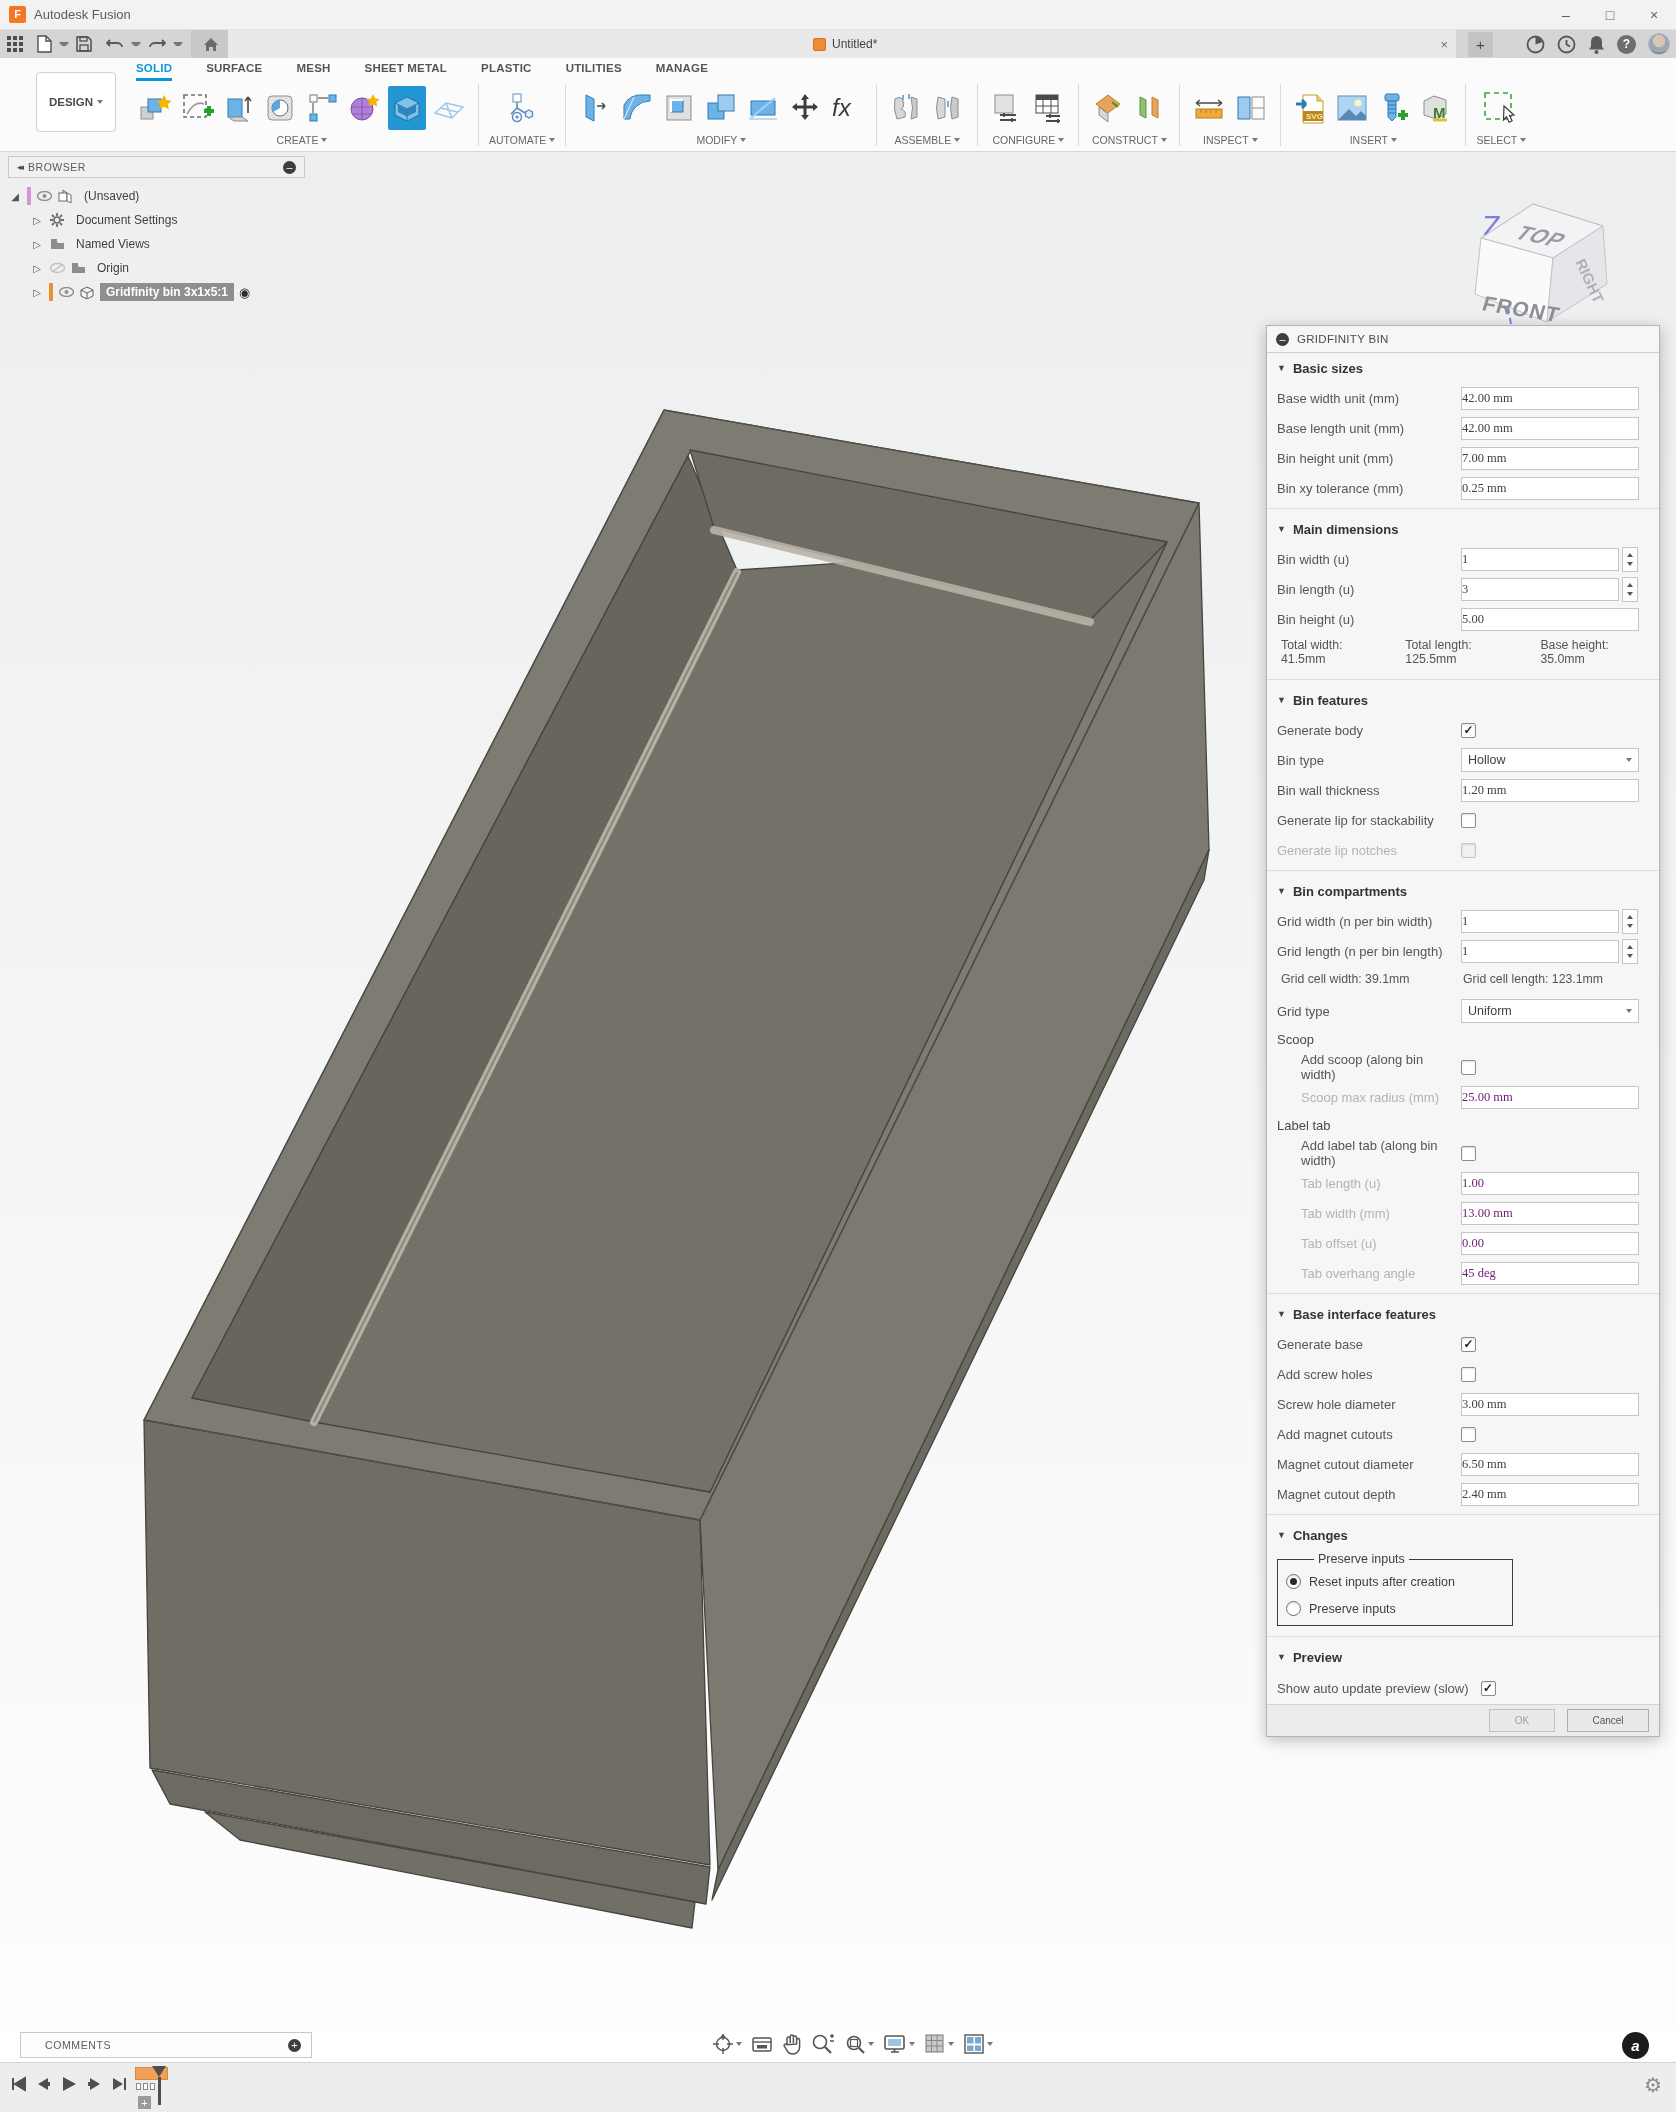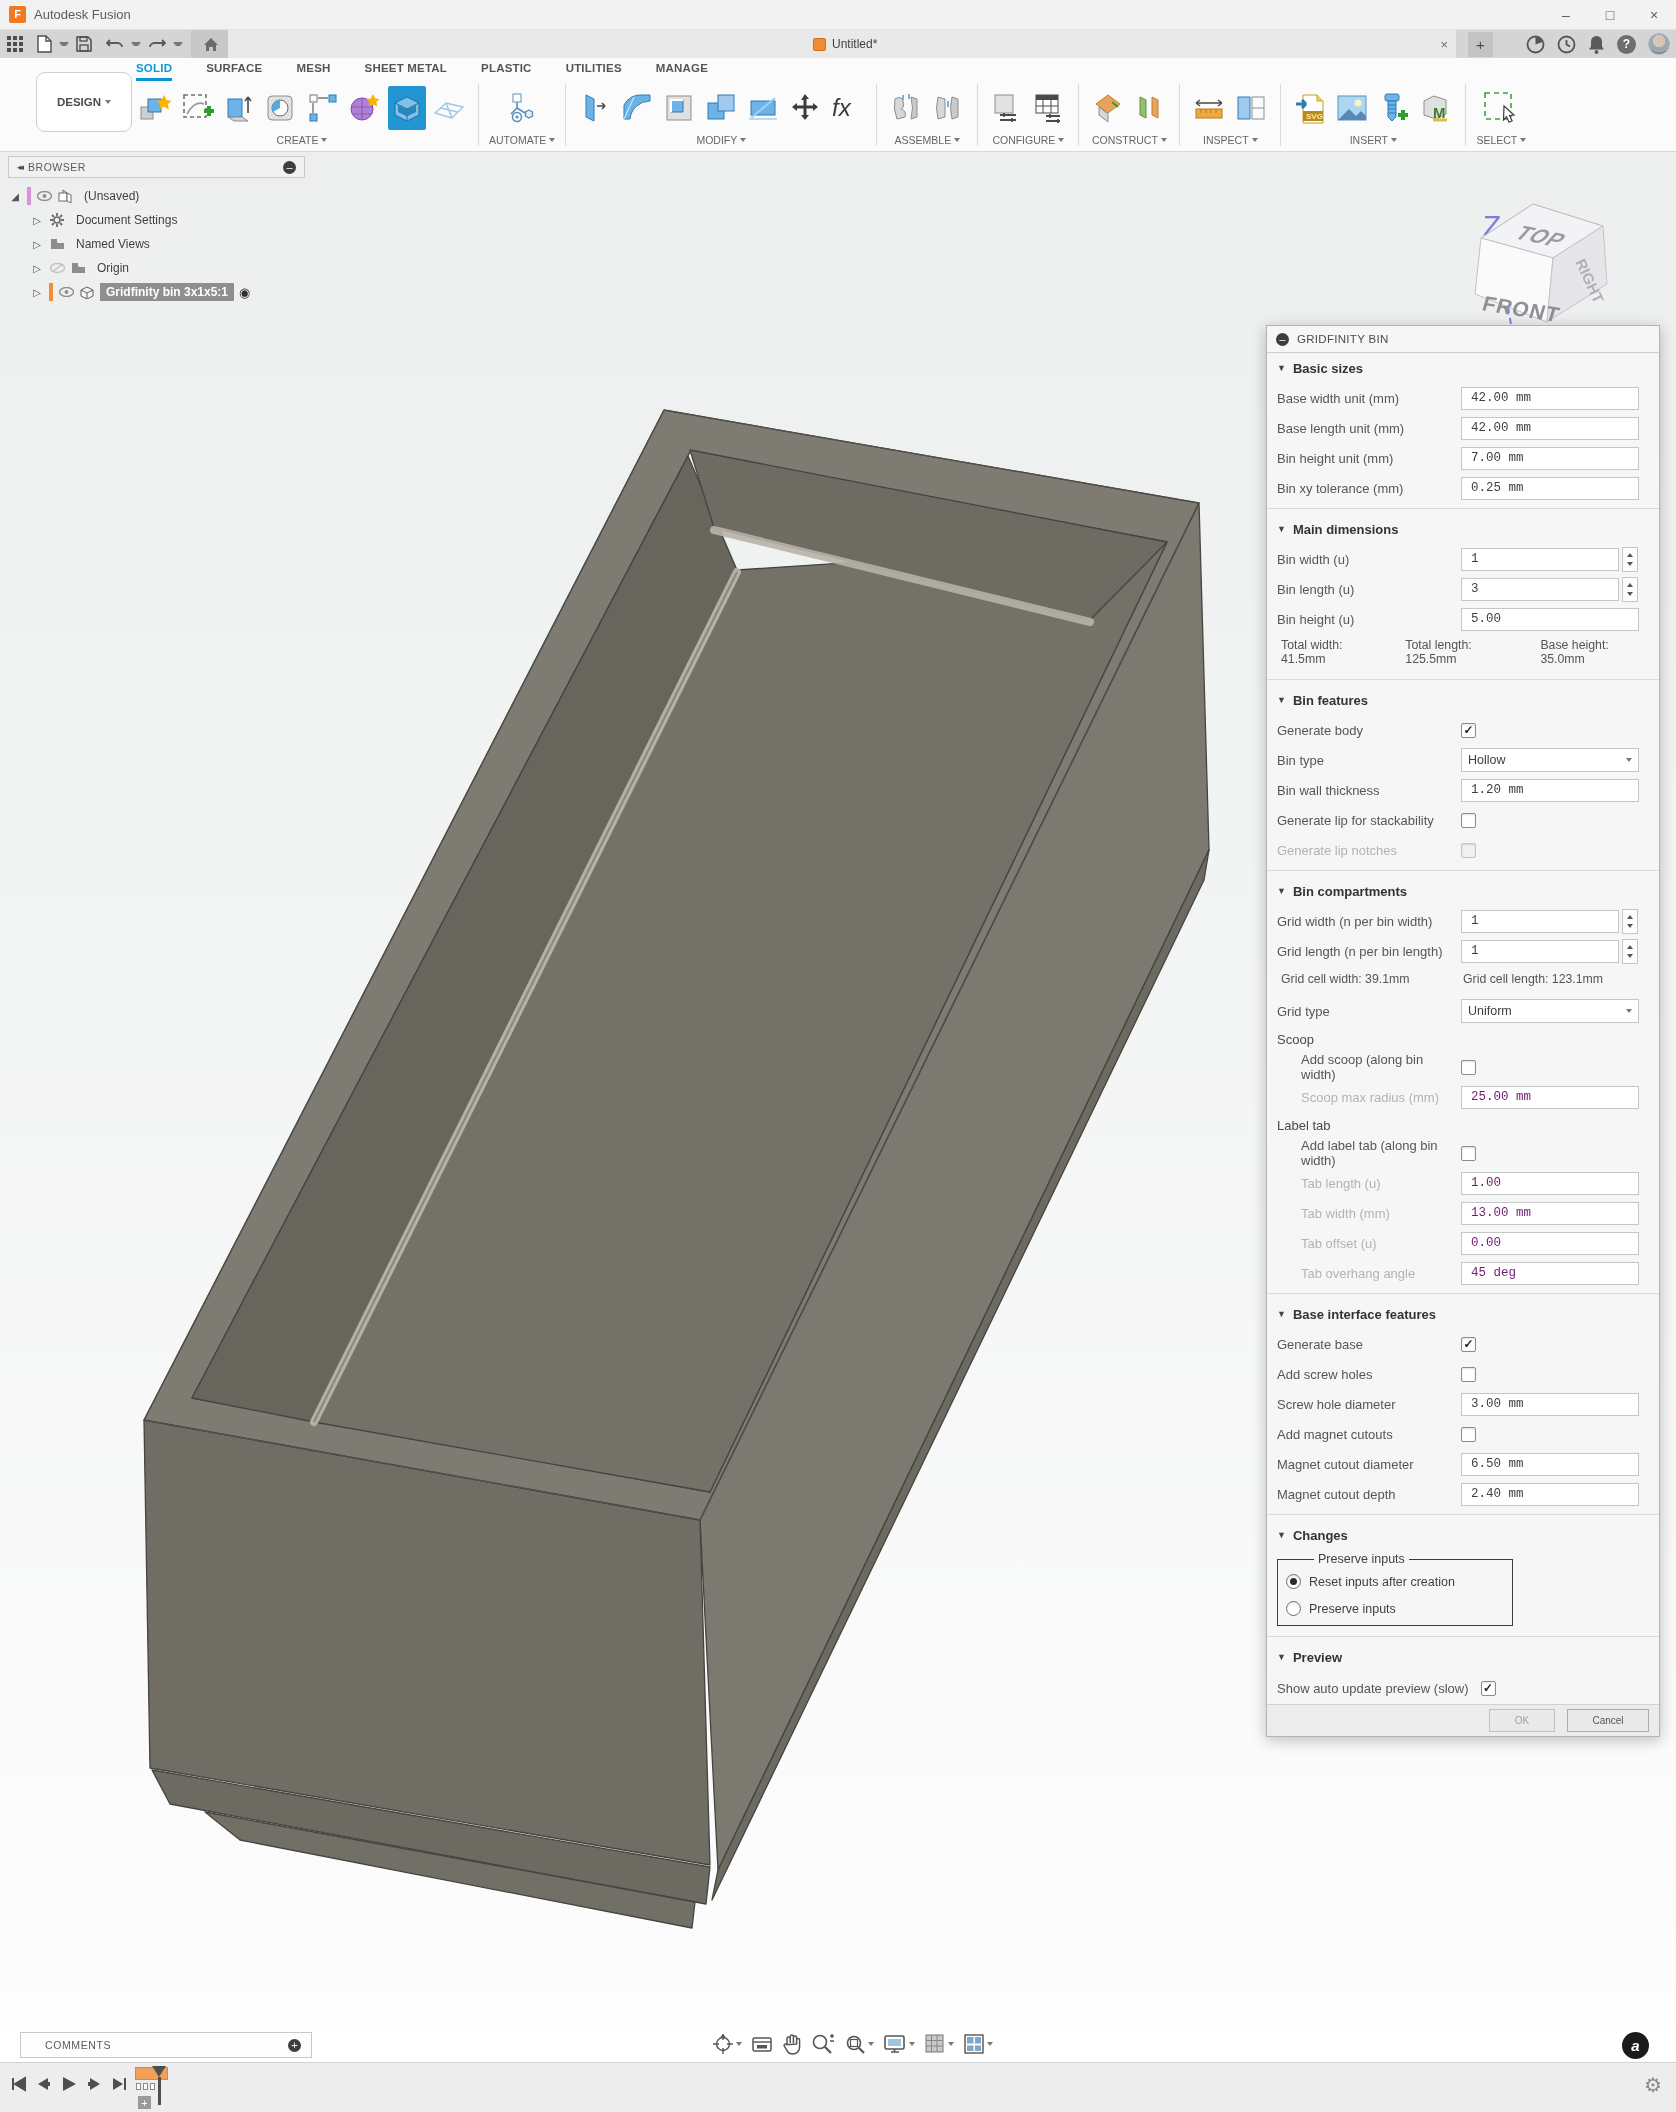--- a/index.html
+++ b/index.html
@@ -23,21 +23,21 @@
   .doc-cube { width:13px; height:13px; background:#f08a33; border-radius:2px; border:1px solid #d86f1d; }
   .tab-close { position:absolute; right:8px; font-size:13px; color:#6d6d6d; }
   .tab-add { position:absolute; left:1468px; top:2px; width:25px; height:25px; background:#c3c3c3; display:flex; align-items:center; justify-content:center; font-size:15px; color:#4a4a4a; }
   .tray { position:absolute; right:6px; top:0; height:28px; display:flex; align-items:center; gap:12px; }
   .tray-glyph { color:#555; display:flex; align-items:center; justify-content:center; }
   .help-circle { width:19px; height:19px; border-radius:50%; background:#6e6e6e; color:#fff; font-size:12px; font-weight:bold; display:flex; align-items:center; justify-content:center; }
   .avatar { width:22px; height:22px; border-radius:50%; background:radial-gradient(circle at 50% 35%, #d8c6b4 0 38%, #9aa7b4 39% 70%, #77828e 71%); border:1px solid #b5b5b5; }
 
   
   .ribbon { position:absolute; left:0; top:58px; width:100%; height:94px; background:#fbfbfb; border-bottom:1px solid #d7d7d7; }
-  .design-box { position:absolute; left:36px; top:14px; width:96px; height:60px; background:#fff; border:1px solid #d0d0d0; border-radius:9px; display:flex; align-items:center; justify-content:center; font-size:11.5px; font-weight:bold; color:#4c4c4c; gap:4px; }
+  .design-box { position:absolute; left:36px; top:14px; width:80px; height:60px; background:#fff; border:1px solid #d0d0d0; border-radius:4px; display:flex; align-items:center; justify-content:center; font-size:11.5px; font-weight:bold; color:#4c4c4c; gap:4px; }
   .rtabs { position:absolute; left:136px; top:4px; display:flex; gap:34px; }
   .rtab { font-size:11.5px; font-weight:bold; color:#555; letter-spacing:.2px; padding-bottom:4px; }
   .rtab.active { color:#0a99d6; border-bottom:3px solid #0696d7; }
   .rgroups { position:absolute; left:130px; top:26px; display:flex; align-items:flex-start; }
   .rgroup { display:flex; flex-direction:column; align-items:center; padding:0 6px; }
   .ricons { display:flex; align-items:center; gap:4px; height:48px; }
   .ricon { width:38px; height:44px; display:flex; align-items:center; justify-content:center; }
   .ricon.active-cmd { background:#2196d3; border-radius:2px; }
   .rlabel { font-size:10.5px; color:#666; margin-top:2px; display:flex; align-items:center; gap:3px; }
   .gsep { width:1px; height:62px; background:#d9d9d9; margin:0 4px; }
@@ -64,21 +64,21 @@
   
   .dialog { position:absolute; left:1266px; top:173px; width:394px; background:#f6f6f6; border:1px solid #b3b3b3; box-shadow:0 3px 14px rgba(0,0,0,.25); font-size:13px; color:#565656; }
   .dtitle { height:27px; display:flex; align-items:center; gap:8px; padding:0 9px; border-bottom:1px solid #cfcfcf; }
   .dtitle-text { font-size:11.5px; color:#4c4c4c; letter-spacing:.3px; }
   .dsec { display:flex; align-items:center; height:30px; padding:0 10px; font-weight:bold; color:#333; gap:7px; }
   .dsec .tri { font-size:9px; color:#444; }
   .drow { display:flex; align-items:center; height:30px; padding:0 10px; }
   .dlabel { width:184px; font-size:13px; }
   .dsub { height:26px; display:flex; align-items:center; padding:0 10px; color:#4a4a4a; }
   .drow.indent .dlabel { padding-left:24px; width:184px; }
-  .din { width:178px; height:23px; border:1px solid #c6c6c6; background:#fff; font-size:12.5px; color:#3f3f3f; padding:0 9px; font-family:Liberation Mono, monospace; }
+  .din { width:178px; height:23px; border:1px solid #c6c6c6; background:#fff; font-size:12.5px; color:#3f3f3f; padding:0 0; font-family:Liberation Serif, serif; }
   .din.short { width:158px; }
   .spin { width:16px; height:25px; border:1px solid #c6c6c6; background:#fdfdfd; margin-left:3px; display:flex; flex-direction:column; align-items:center; justify-content:space-evenly; }
   .spin b { width:0; height:0; border-left:3.5px solid transparent; border-right:3.5px solid transparent; }
   .spin .up { border-bottom:4px solid #555; } .spin .dn { border-top:4px solid #555; }
   .dselect { width:178px; height:24px; border:1px solid #c6c6c6; background:#fff; display:flex; align-items:center; padding:0 6px; color:#3f3f3f; font-size:12.5px; justify-content:space-between; }
   .cbox { width:15px; height:15px; border:1px solid #8d8d8d; background:#fff; border-radius:2px; display:flex; align-items:center; justify-content:center; font-size:12px; color:#222; font-weight:bold; box-shadow:inset 0 1px 2px rgba(0,0,0,.12); }
   .cbox.off span { visibility:hidden; }
   .cbox.disabled { border-color:#c4c4c4; background:#f1f1f1; }
   .drow.disabled .dlabel { color:#b3b3b3; }
   .drow.disabled .din { color:#701a75; }

